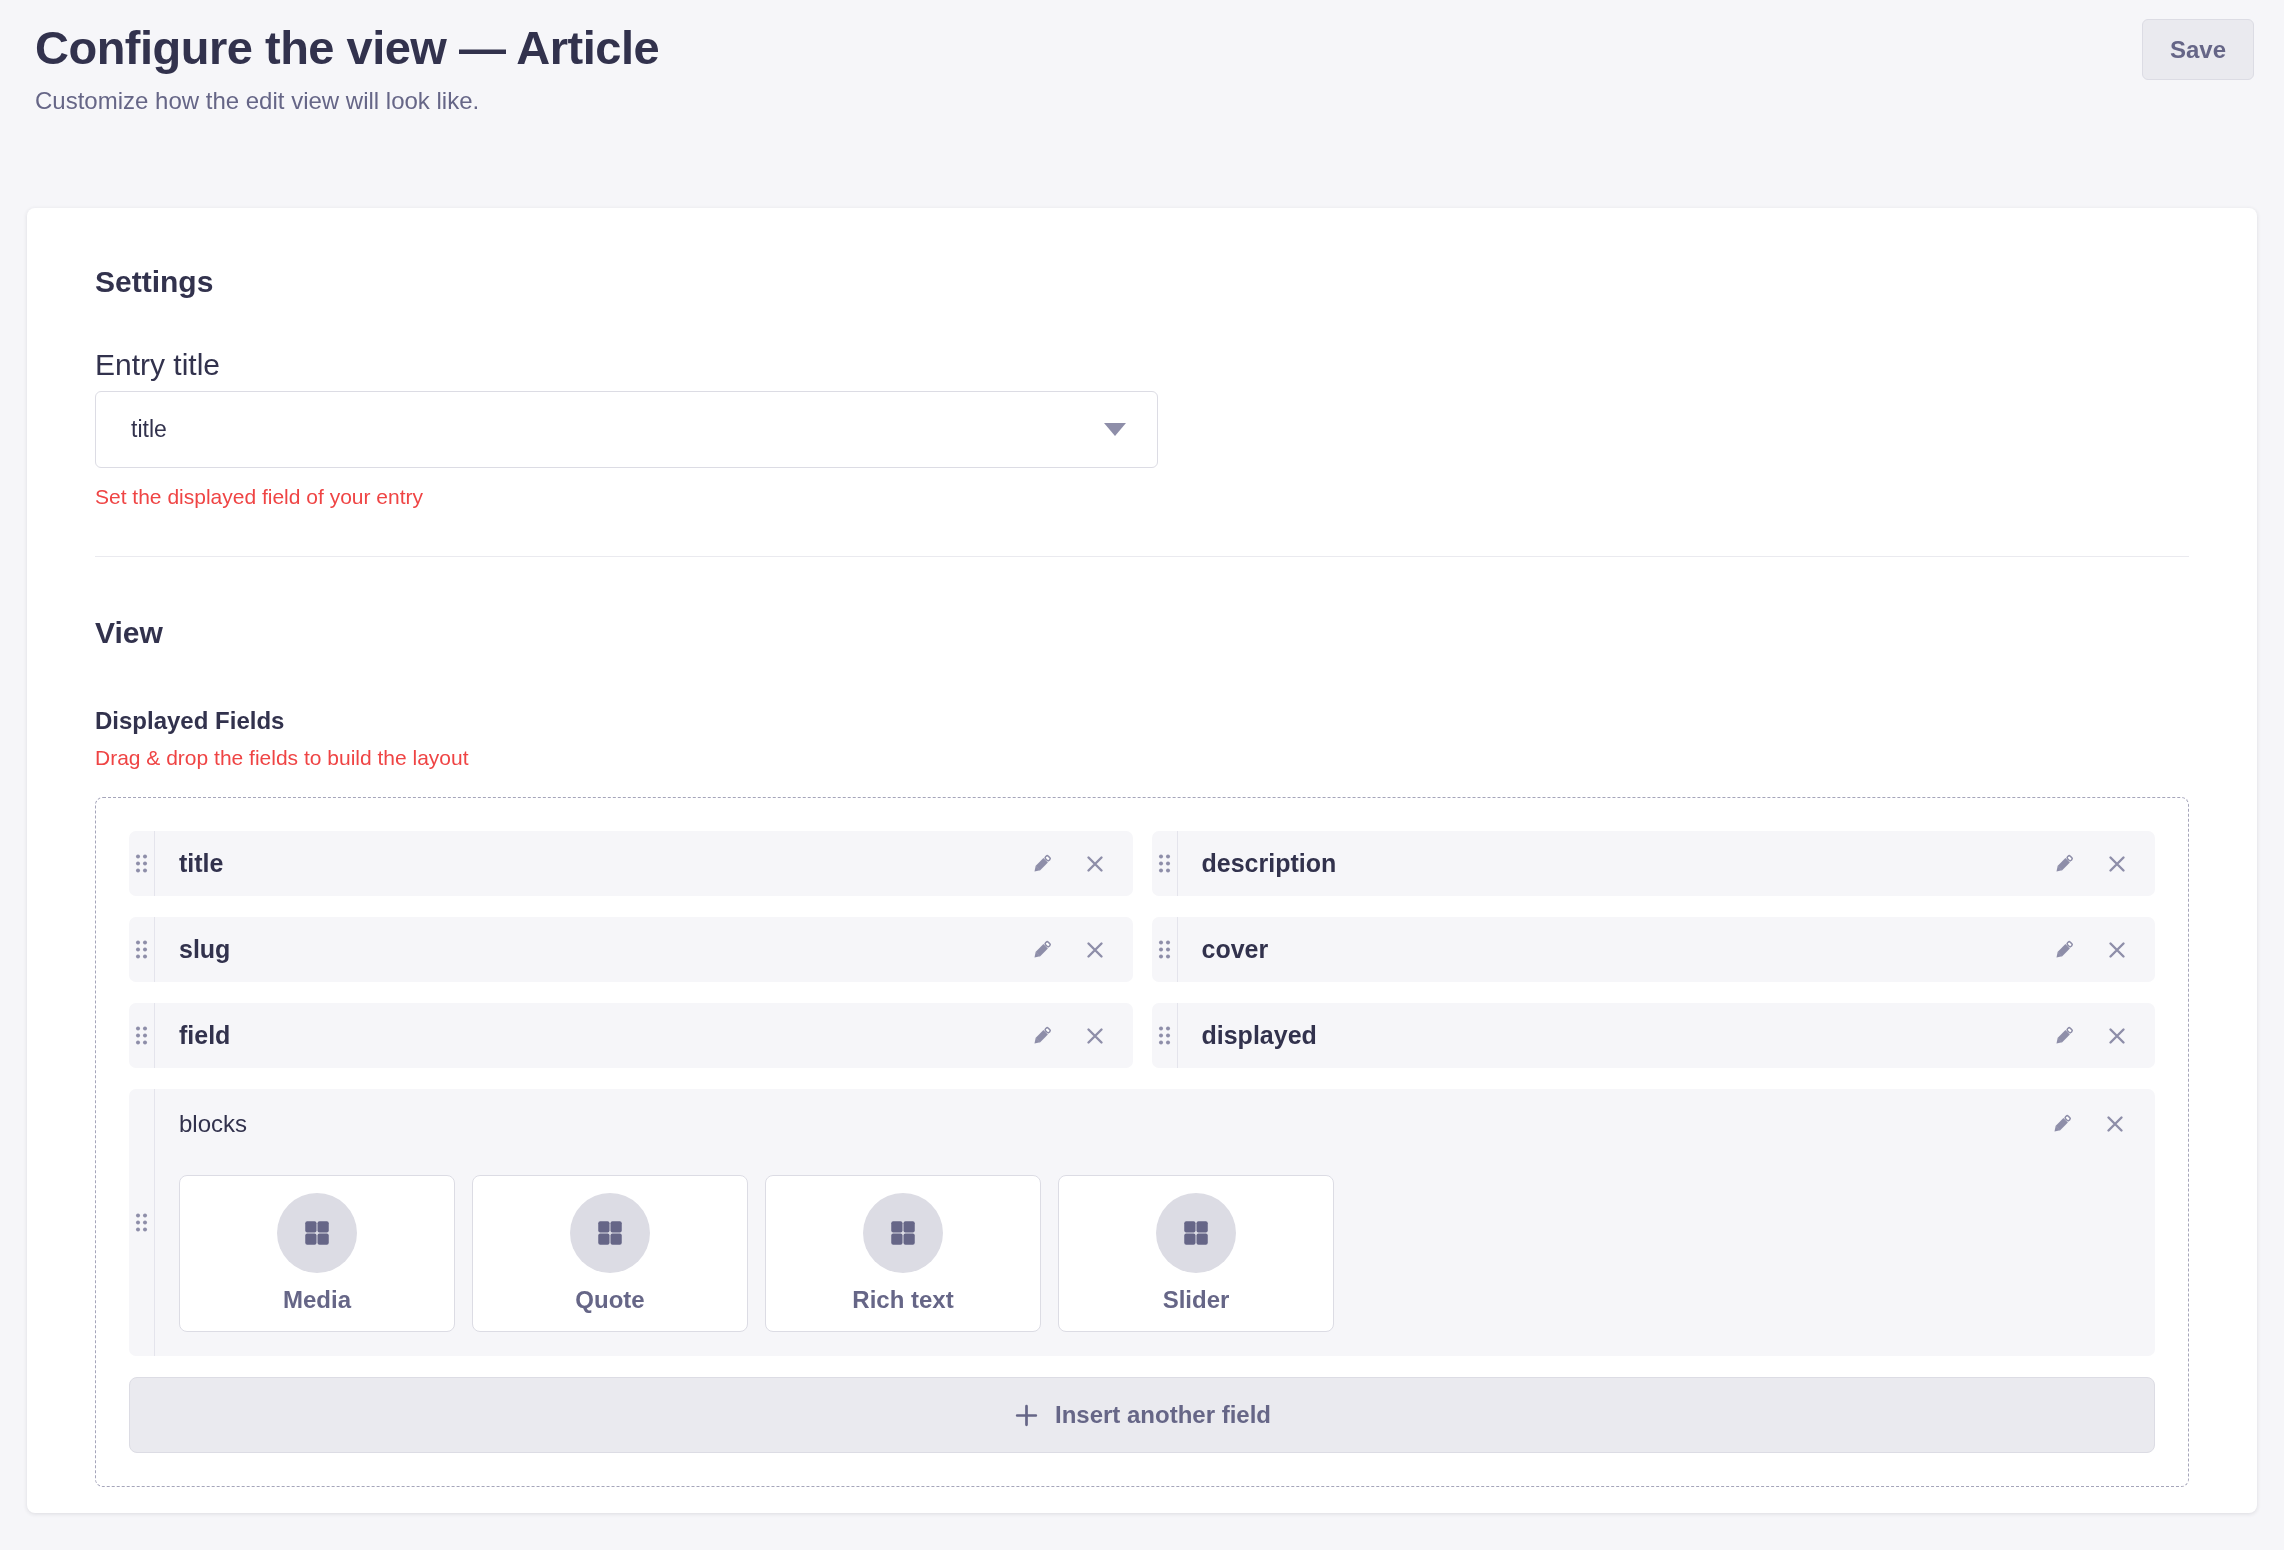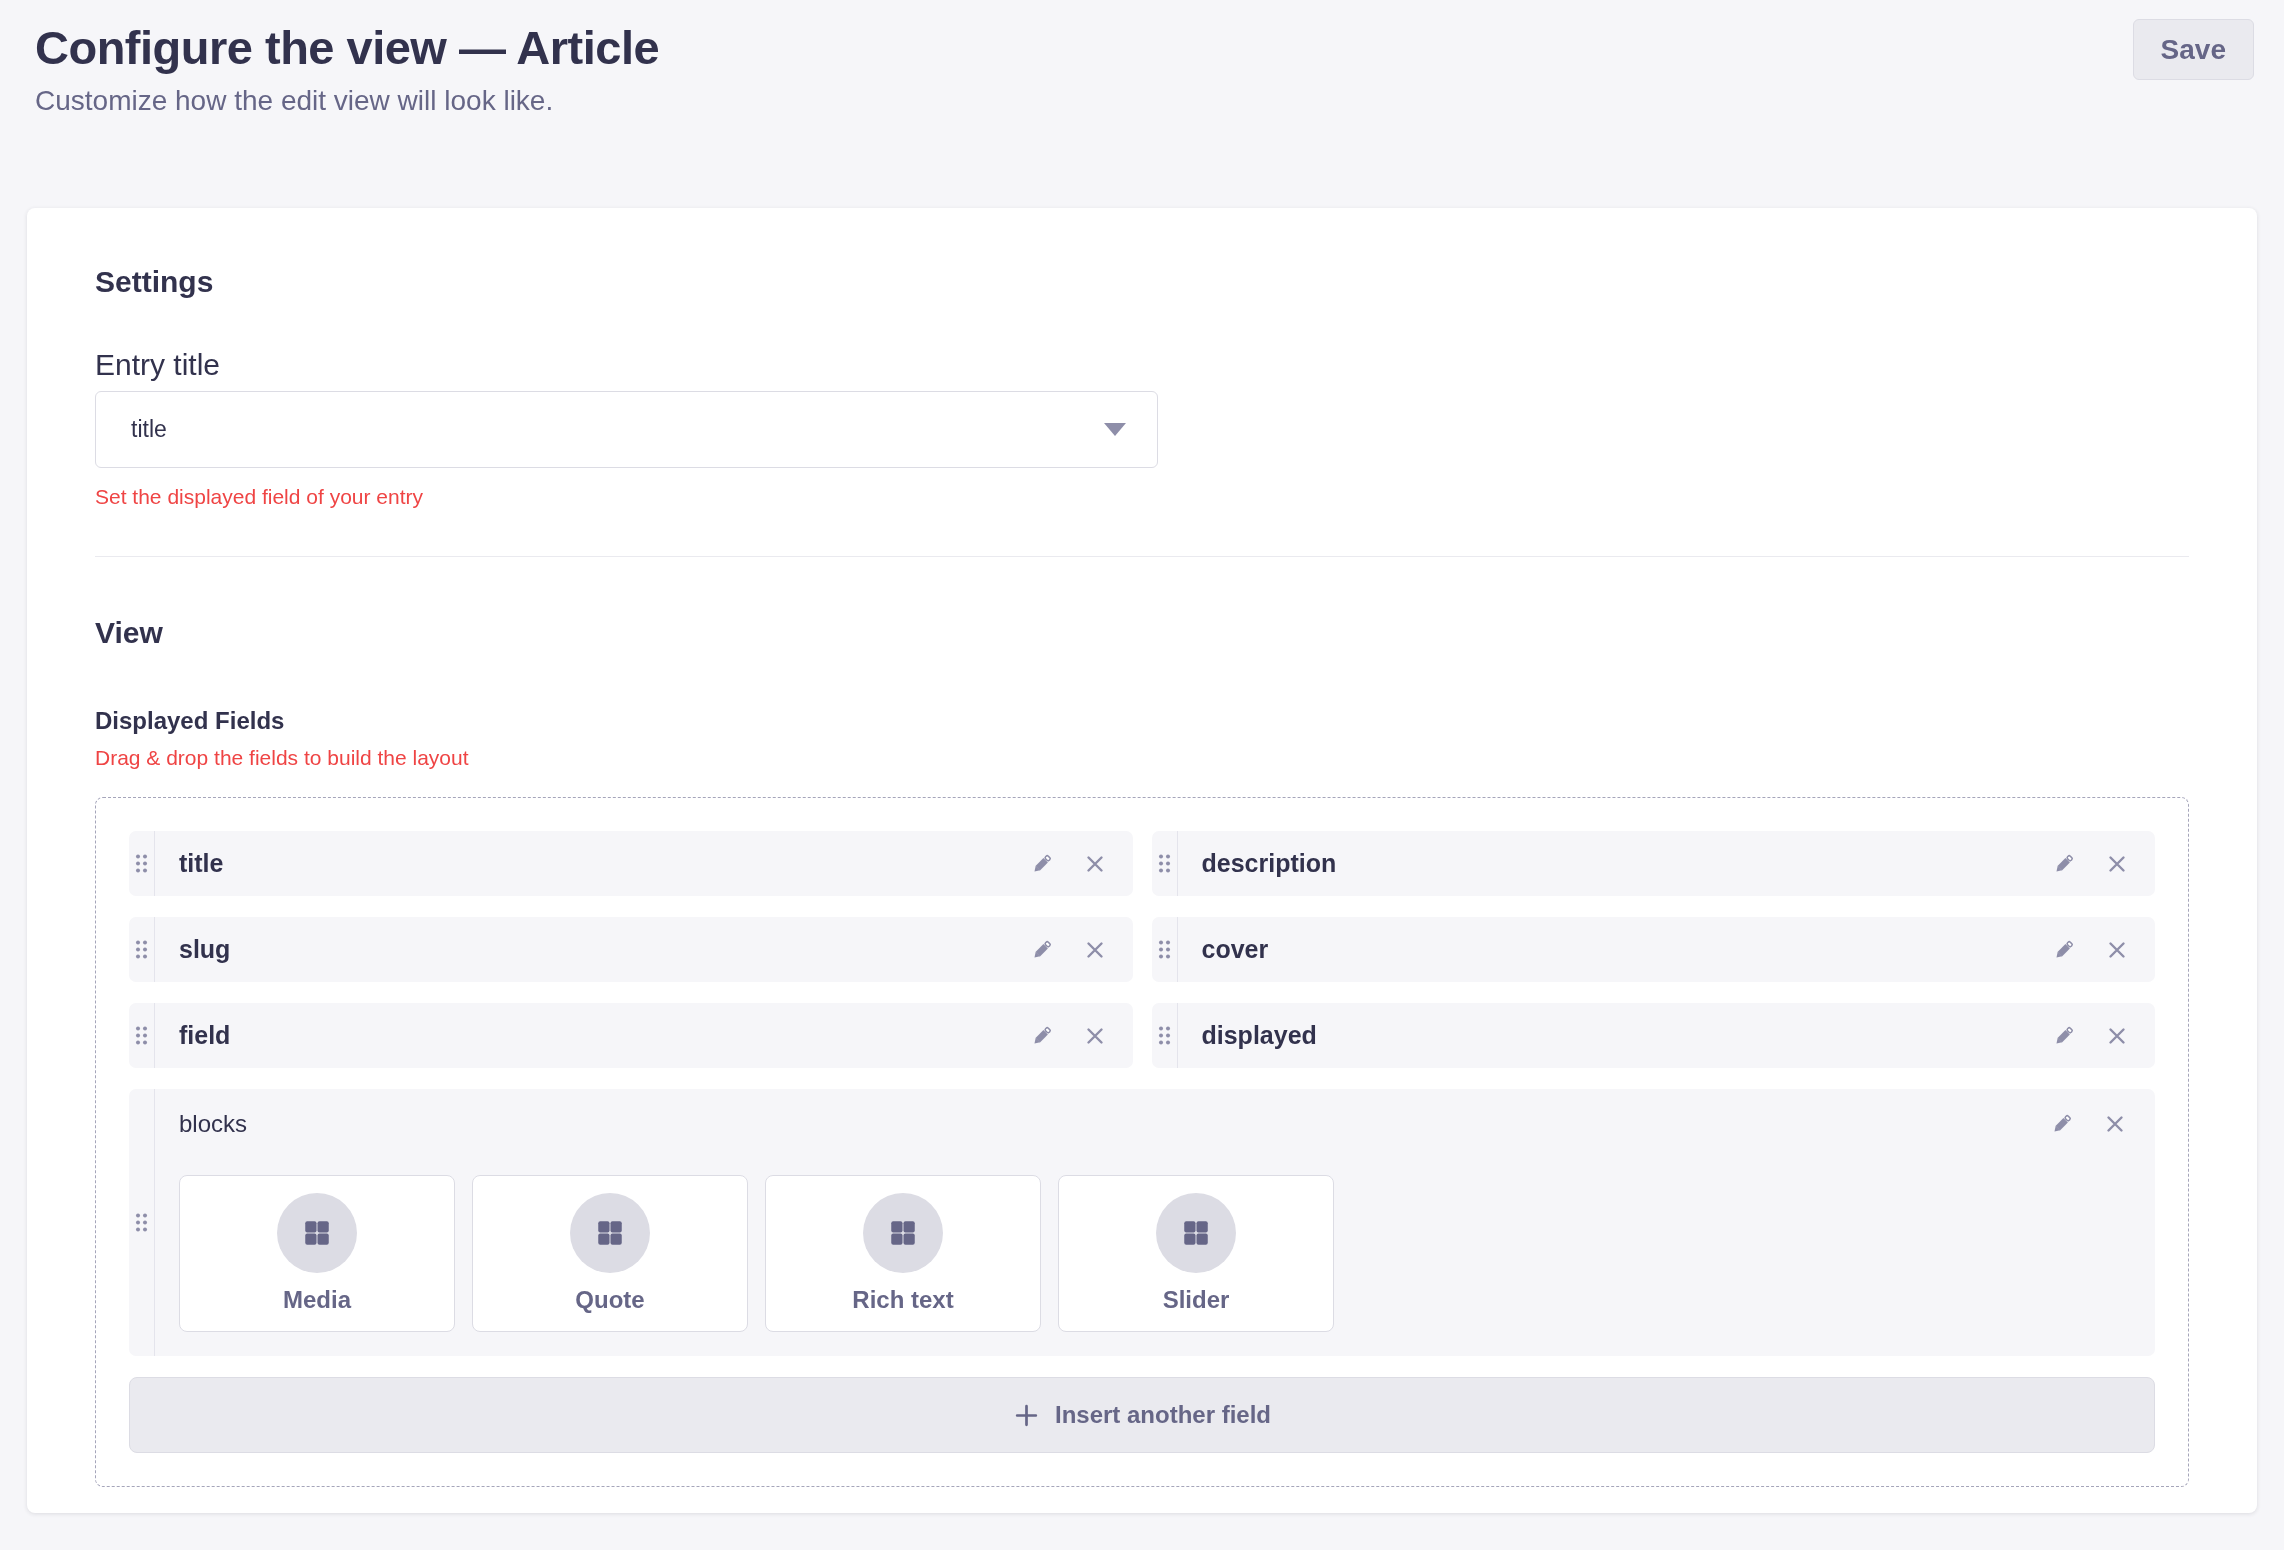--- a/index.html
+++ b/index.html
@@ -6,25 +6,25 @@
   body{
     width:2284px;height:1550px;position:relative;overflow:hidden;
     background:#f6f6f9;
     font-family:"Liberation Sans",sans-serif;
     color:#32324d;
     -webkit-font-smoothing:antialiased;
   }
   
   .header{position:relative;padding:18px 30px 0 35px;}
   .page-title{margin:0;font-size:47px;line-height:60px;font-weight:700;color:#32324d;letter-spacing:-0.5px;}
-  .page-subtitle{margin:8px 0 0 0;font-size:28px;line-height:30px;font-weight:400;color:#666687;}
+  .page-subtitle{margin:8px 0 0 0;font-size:24px;line-height:30px;font-weight:400;color:#666687;}
   .save-btn{
     position:absolute;top:19px;right:30px;height:61px;padding:0 27px;
     background:#eaeaef;border:1.5px solid #dcdce4;border-radius:6px;
-    font-family:inherit;font-size:28px;font-weight:700;color:#666687;cursor:pointer;margin-left:40px;
+    font-family:inherit;font-size:24px;font-weight:700;color:#666687;cursor:pointer;margin-left:40px;
   }
   
   .card{
     margin:92px 27px 0 27px;height:1305px;box-sizing:border-box;
     background:#ffffff;border-radius:8px;
     box-shadow:0 1px 4px rgba(33,33,52,0.12);
     padding:56px 68px 40px 68px;
   }
   .section-heading{margin:0;font-size:30px;line-height:36px;font-weight:700;color:#32324d;}
   .field-label-sm{margin:52px 0 0 0;font-size:30px;line-height:26px;font-weight:400;color:#32324d;}

